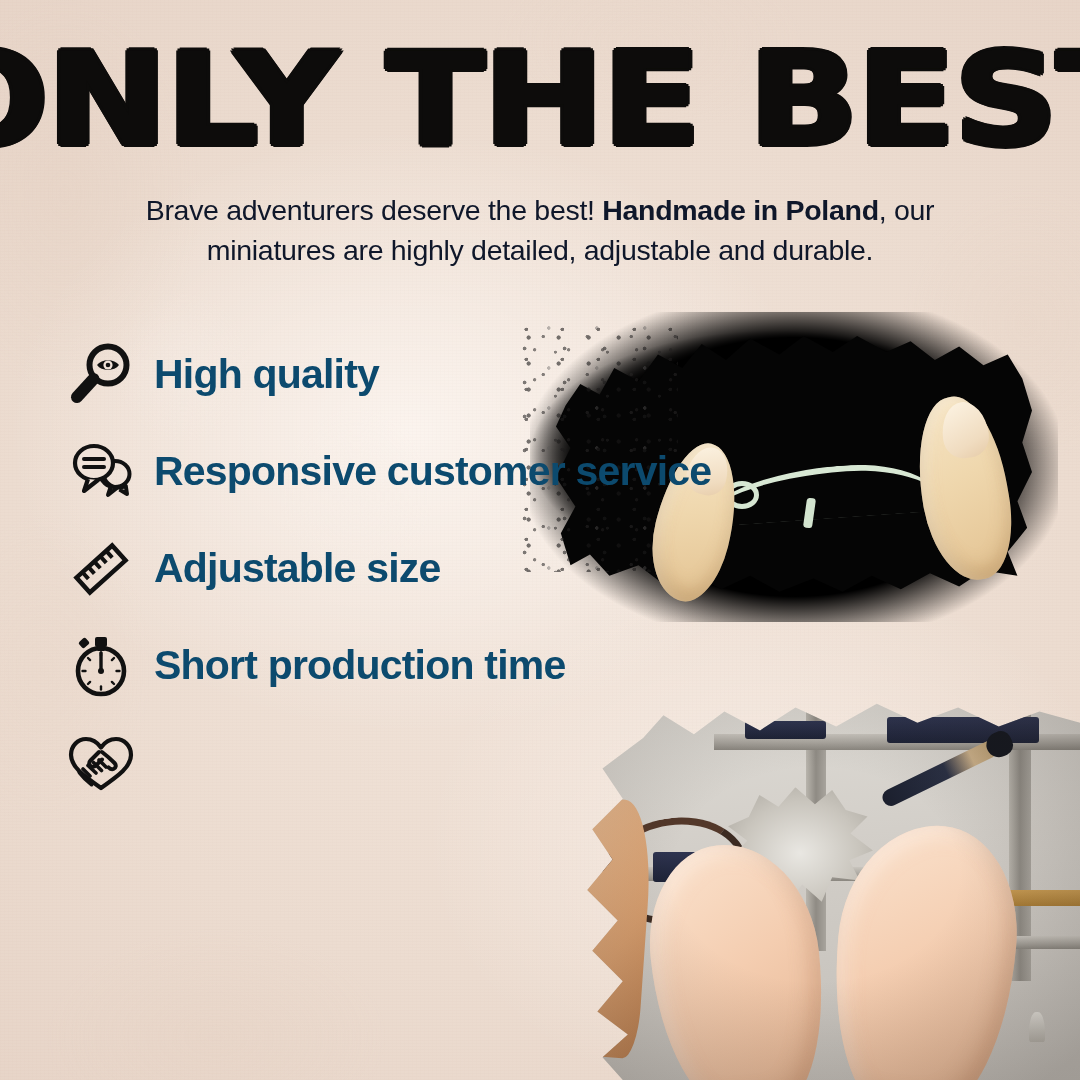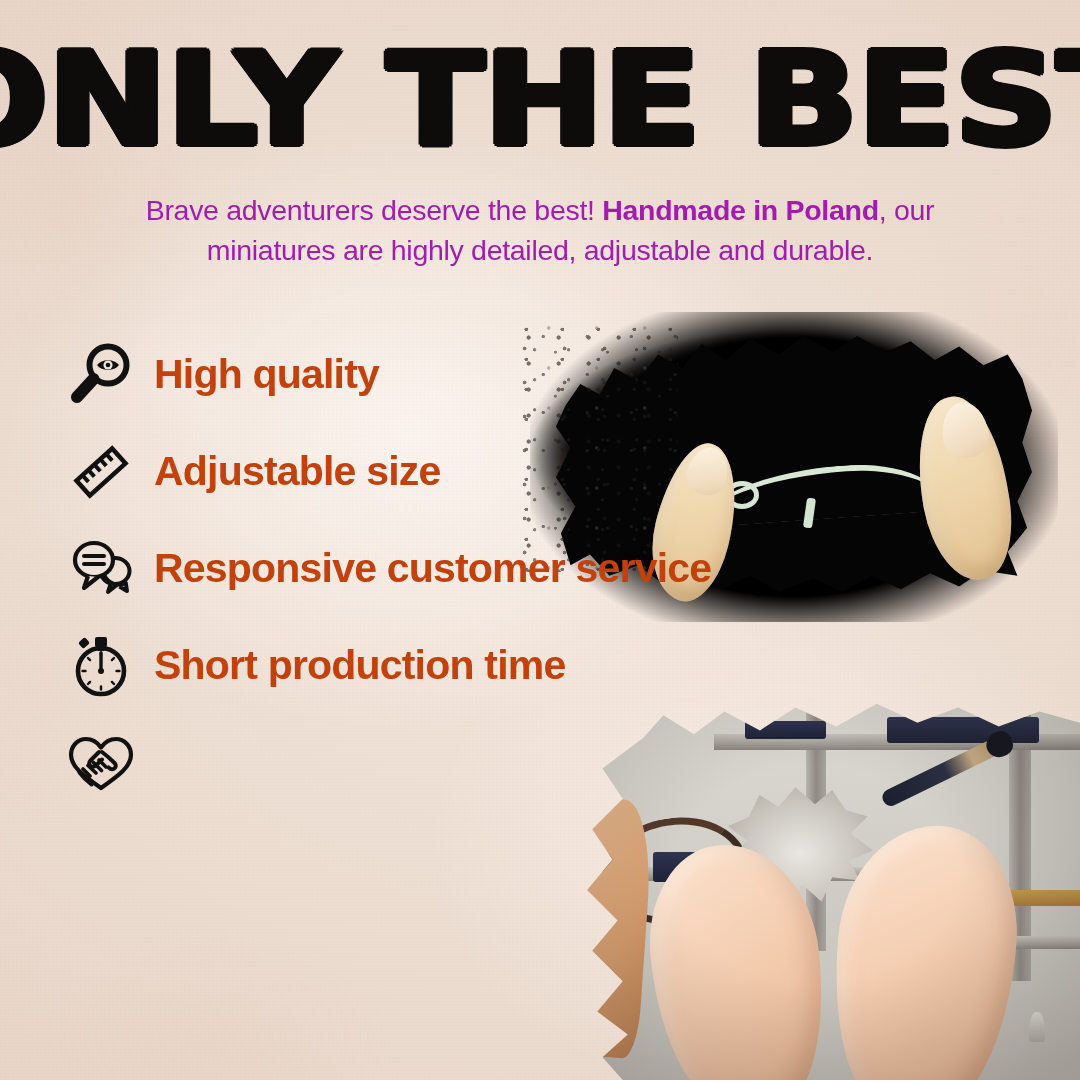--- a/index.html
+++ b/index.html
@@ -74,21 +74,21 @@
 
   
   .subtitle {
     position: absolute;
     left: 90px;
     right: 90px;
     top: 190px;
     text-align: center;
     font-size: 28.5px;
     line-height: 40px;
-    color: #a21caf;
+    color: #0f172a;
     letter-spacing: -0.3px;
   }
   .subtitle b { font-weight: 700; }
 
   
   .photo-top {
     position: absolute;
     left: 530px;
     top: 312px;
     width: 528px;
@@ -331,21 +331,21 @@
     height: 78px;
     display: flex;
     align-items: center;
     justify-content: center;
   }
   .feature-icon svg { display: block; }
   .feature-label {
     font-size: 41px;
     font-weight: 700;
     letter-spacing: -0.8px;
-    color: #c2410c;
+    color: #0c4a6e;
     white-space: nowrap;
     margin-left: 14px;
   }
 </style>
 </head>
 <body>
 
 <div id="poster">
 
   <div class="bg-base"></div>
@@ -411,41 +411,41 @@
           <circle cx="41" cy="24" r="2.3" fill="#111"></circle>
         </svg>
       </span>
       <span class="feature-label">High quality</span>
     </div>
 
 
     <div class="feature-row">
       <span class="feature-icon">
         <svg width="68" height="68" viewBox="0 0 68 68">
-          <g transform="rotate(-42 34 34)">
-            <rect x="10" y="24" width="48" height="20" fill="none" stroke="#111" stroke-width="4.5"></rect>
-            <path d="M18 24 v9 M26 24 v9 M34 24 v9 M42 24 v9 M50 24 v9" stroke="#111" stroke-width="4" stroke-linecap="butt"></path>
-          </g>
-        </svg>
-      </span>
-      <span class="feature-label">Adjustable size</span>
-    </div>
-
-    <div class="feature-row">
-      <span class="feature-icon">
-        <svg width="68" height="68" viewBox="0 0 68 68">
           <path d="M38 36 C38 45 45.5 51.5 54 51.5 C56.5 51.5 58.8 51 60.8 50 L62 58 L54.5 53.5" fill="none" stroke="#111" stroke-width="4" stroke-linejoin="round" transform="translate(-2,-2)"></path>
           <ellipse cx="48" cy="36" rx="14.5" ry="13" fill="none" stroke="#111" stroke-width="4"></ellipse>
           <path d="M44 48 L41 57 L50.5 49.5" fill="none" stroke="#111" stroke-width="4" stroke-linejoin="round"></path>
           <ellipse cx="27" cy="25" rx="19" ry="17" fill="#f0e2d8" stroke="#111" stroke-width="4.2"></ellipse>
           <path d="M21 41 L17 53 L31 42" fill="#f0e2d8" stroke="#111" stroke-width="4.2" stroke-linejoin="round"></path>
           <path d="M17 21 H37 M17 29 H37" stroke="#111" stroke-width="4" stroke-linecap="round"></path>
         </svg>
       </span>
       <span class="feature-label">Responsive customer service</span>
+    </div>
+
+    <div class="feature-row">
+      <span class="feature-icon">
+        <svg width="68" height="68" viewBox="0 0 68 68">
+          <g transform="rotate(-42 34 34)">
+            <rect x="10" y="24" width="48" height="20" fill="none" stroke="#111" stroke-width="4.5"></rect>
+            <path d="M18 24 v9 M26 24 v9 M34 24 v9 M42 24 v9 M50 24 v9" stroke="#111" stroke-width="4" stroke-linecap="butt"></path>
+          </g>
+        </svg>
+      </span>
+      <span class="feature-label">Adjustable size</span>
     </div>
 
     <div class="feature-row">
       <span class="feature-icon">
         <svg width="68" height="68" viewBox="0 0 68 68">
           <circle cx="34" cy="39" r="23" fill="none" stroke="#111" stroke-width="4.6"></circle>
           <rect x="28" y="5" width="12" height="10" rx="2" fill="#111"></rect>
           <rect x="30.5" y="13" width="7" height="6" fill="#111"></rect>
           <rect x="11" y="11" width="9" height="8" rx="2" transform="rotate(-42 11 11)" fill="#111"></rect>
           <path d="M34 39 V21" stroke="#111" stroke-width="3.4" stroke-linecap="round"></path>

